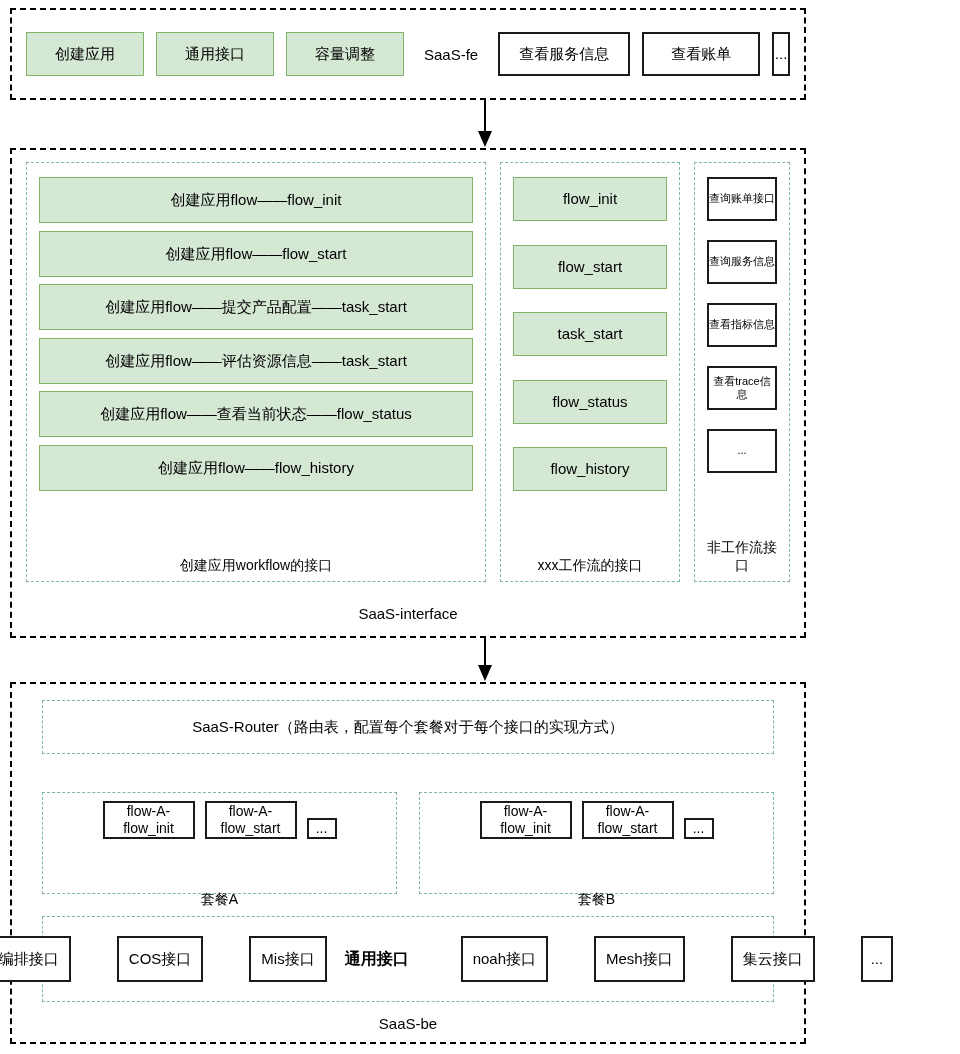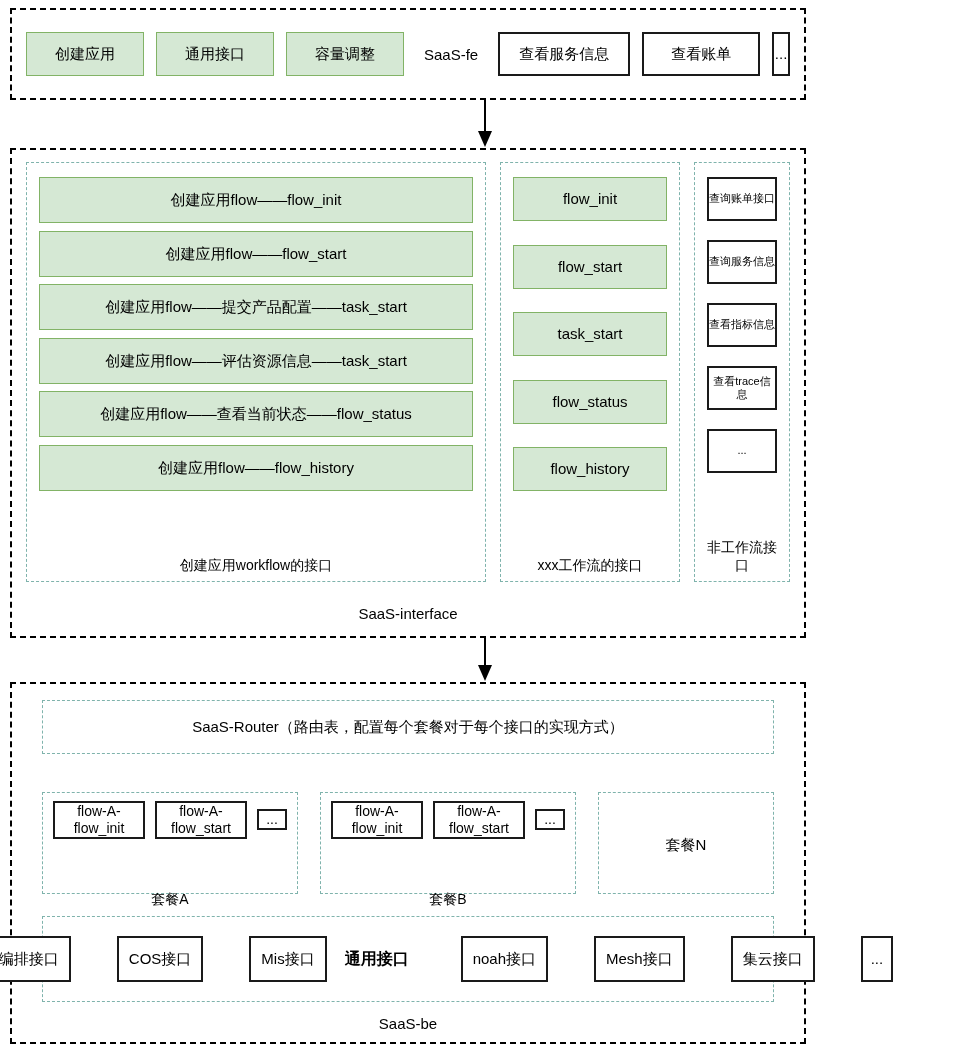--- a/index.html
+++ b/index.html
@@ -179,21 +179,21 @@
   .plan {
     flex: 1;
     display: flex;
     flex-direction: column;
     padding: 8px 10px 4px 10px;
   }
   .plan-boxes {
     display: flex;
     gap: 10px;
     justify-content: center;
-    align-items: center;
+    align-items: flex-end;
     flex: 1;
   }
   .plan-box {
     width: 92px;
     font-size: 14px;
     border: 2px solid #1a1a1a;
     flex-direction: column;
   }
   .plan-box-dots { width: 30px; }
   .plan-n-center {
@@ -338,23 +338,20 @@
             <span>flow-A-</span>
             <span>flow_start</span>
           </div>
           <div class="box plan-box plan-box-dots">
             <span>...</span>
           </div>
         </div>
         <div class="group-label">套餐B</div>
       </div>
 
-      <div class="group plan">
-        <div class="plan-n-center">套餐N</div>
-      </div>
 
     </div>
 
     <div class="group be-row">
       <div class="box be-box">需求编排接口</div>
       <div class="box be-box">COS接口</div>
       <div class="box be-box">Mis接口</div>
       <div class="be-strong">通用接口</div>
       <div class="box be-box">noah接口</div>
       <div class="box be-box">Mesh接口</div>

